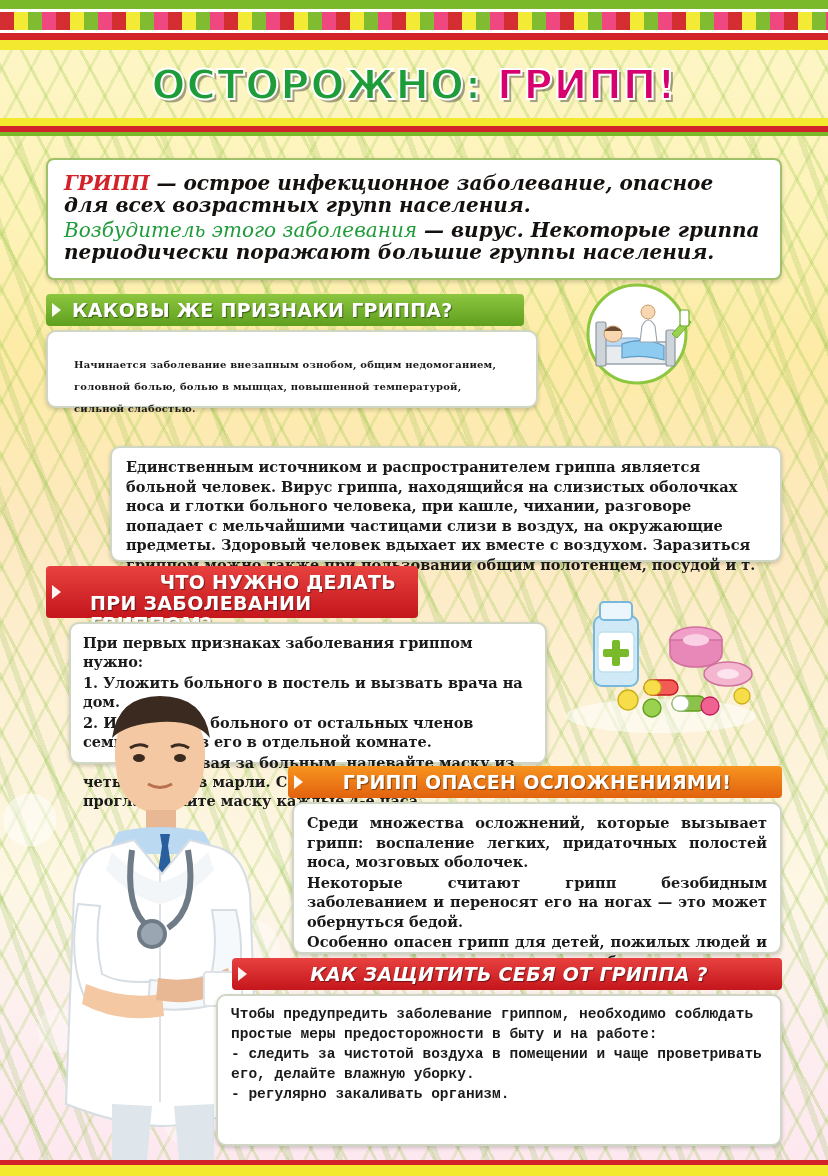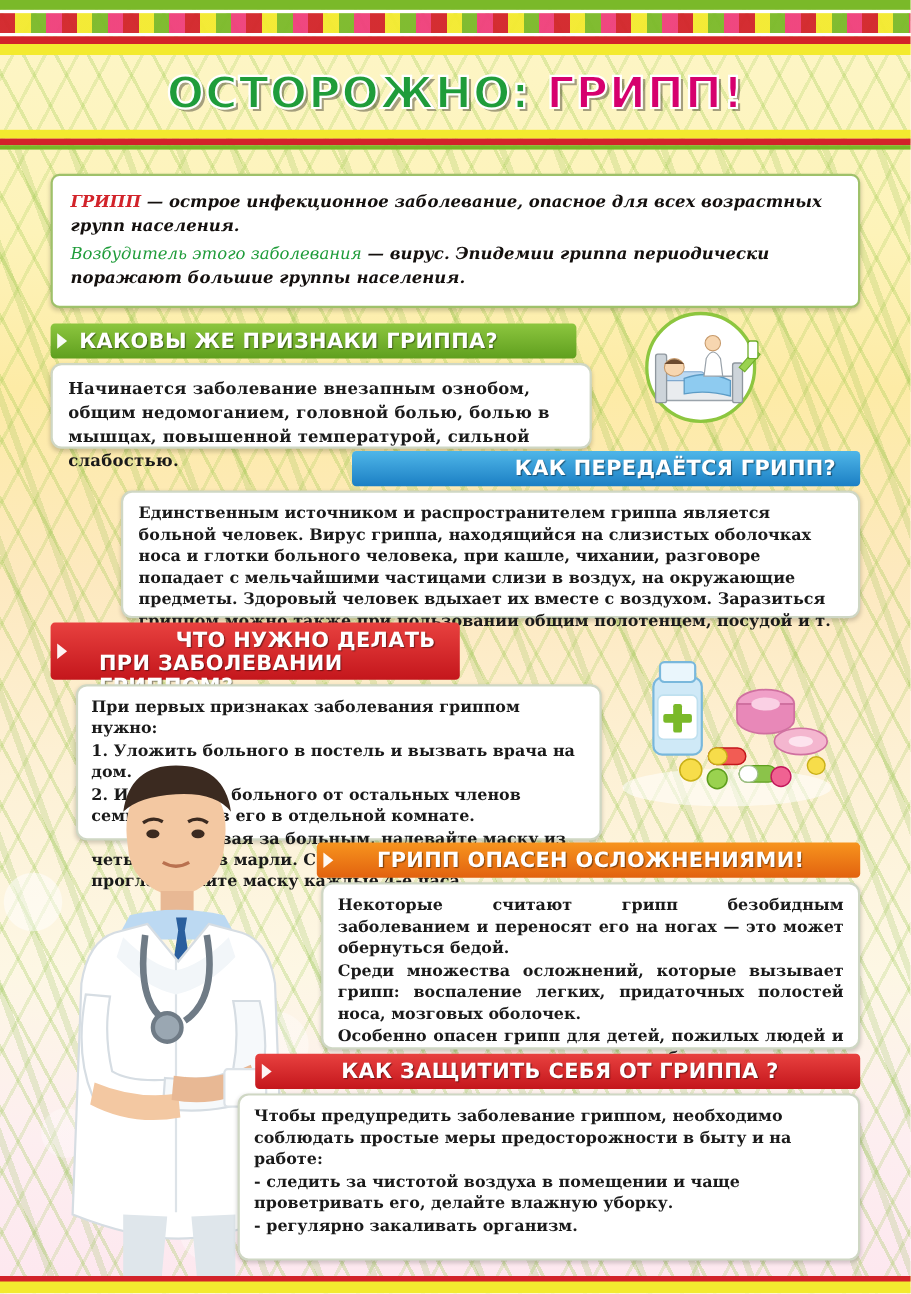--- a/index.html
+++ b/index.html
@@ -145,37 +145,37 @@
     left: 46px; top: 158px; width: 736px; height: 122px;
     border: 2px solid #9fc16a;
     border-radius: 8px;
     padding: 12px 16px;
   }
   #intro p {
     margin: 0 0 3px 0;
     font-family: "DejaVu Serif", serif;
     font-style: italic;
     font-weight: bold;
-    font-size: 15px;
+    font-size: 20px;
     line-height: 22px;
     color: #14100e;
   }
   #intro .hl-red {
     color: #d2232a;
     font-weight: bold;
   }
   #intro .hl-green {
     color: #1f9c3a;
     font-weight: normal;
   }
 
   
   #rib1 { left: 46px; top: 294px; width: 478px; height: 32px; }
   #card1 { left: 46px; top: 330px; width: 492px; height: 78px; padding: 10px 14px; }
-  #card1 p { margin: 0; font-size: 15px; line-height: 22px; font-weight: bold; letter-spacing: .2px; }
+  #card1 p { margin: 12px; font-size: 10px; line-height: 22px; font-weight: bold; letter-spacing: .2px; }
 
   .illo-bed {
     position: absolute;
     left: 552px; top: 282px; width: 170px; height: 110px;
   }
 
   
   #rib2 { left: 320px; top: 410px; width: 462px; height: 32px; justify-content: flex-end; }
   #card2 { left: 110px; top: 446px; width: 672px; height: 116px; padding: 9px 14px; }
   #card2 p { margin: 0; font-size: 14.5px; line-height: 19.5px; font-weight: bold; }
@@ -196,23 +196,23 @@
     position: absolute;
     left: 8px; top: 672px; width: 300px; height: 500px;
   }
 
   
   #rib4 { left: 288px; top: 766px; width: 494px; height: 32px; justify-content: center; }
   #card4 { left: 292px; top: 802px; width: 490px; height: 152px; padding: 9px 13px; }
   #card4 p { margin: 0 0 1px 0; font-size: 14.5px; line-height: 19.5px; font-weight: bold; text-align: justify; }
 
   
-  #rib5 { left: 232px; top: 958px; width: 550px; height: 32px; justify-content: center; }
+  #rib5 { left: 232px; top: 958px; width: 550px; height: 32px; justify-content: center; font-style: italic; }
   #card5 { left: 216px; top: 994px; width: 566px; height: 152px; padding: 9px 13px; }
-  #card5 p { margin: 0 0 1px 0; font-size: 14.5px; line-height: 19.5px; font-weight: bold; }
+  #card5 p { margin: 0 0 1px 0; font-size: 14.5px; line-height: 19.5px; font-weight: bold; font-family: Liberation Mono, monospace; }
 
   
   .bottom-band {
     position: absolute; left: 0; bottom: 0; width: 828px; height: 16px;
     background: #f3ea2f;
   }
   .bottom-band .strip {
     position: absolute; left: 0; width: 828px; height: 5px; background: #d2232a; top: 0;
   }
 </style>
@@ -242,21 +242,21 @@
     <div class="band-row band-yellow" style="top:118px;height:8px;"></div>
     <div class="band-row band-red" style="top:126px;height:6px;"></div>
     <div class="band-row band-green" style="top:132px;height:4px;"></div>
   </div>
 
   <div class="card" id="intro">
     <p>
       <span class="hl-red">ГРИПП</span><span> — острое инфекционное заболевание, опасное для всех возрастных групп населения.</span>
     </p>
     <p>
-      <span class="hl-green">Возбудитель этого заболевания</span><span> — вирус. Эпидемии гриппа периодически поражают большие группы населения.</span>
+      <span class="hl-green">Возбудитель этого заболевания</span><span> — вирус. Некоторые гриппа периодически поражают большие группы населения.</span>
     </p>
   </div>
 
   <div class="ribbon green" id="rib1">
     <span class="notch"></span>
     <span>КАКОВЫ ЖЕ ПРИЗНАКИ ГРИППА?</span>
   </div>
   <div class="card body-text" id="card1">
     <p>Начинается заболевание внезапным ознобом, общим недомоганием, головной болью, болью в мышцах, повышенной температурой, сильной слабостью.</p>
   </div>
@@ -273,23 +273,20 @@
         <path d="M52 49 q9 -9 18 0 z" fill="#6b4a2f"></path>
         <path d="M70 62 q22 -8 42 2 l0 14 q-22 -6 -42 -2 z" fill="#8ecbf0" stroke="#5c9cc6" stroke-width="1.2"></path>
         <path d="M120 52 l14 -16 l5 4 l-14 16 z" fill="#9ad24f" stroke="#6fae2a" stroke-width="1"></path>
         <rect x="128" y="28" width="9" height="16" rx="2" fill="#ffffff" stroke="#6fae2a" stroke-width="1.2"></rect>
         <circle cx="96" cy="30" r="7" fill="#f7d6b0" stroke="#c79a6b" stroke-width="1"></circle>
         <path d="M90 44 q6 -12 13 0 l2 16 l-17 0 z" fill="#ffffff" stroke="#9aa3ab" stroke-width="1.1"></path>
       </g>
     </svg>
   </div>
 
-  <div class="ribbon blue" id="rib2">
-    <span>КАК ПЕРЕДАЁТСЯ ГРИПП?</span>
-  </div>
   <div class="card body-text" id="card2">
     <p>Единственным источником и распространителем гриппа является больной человек. Вирус гриппа, находящийся на слизистых оболочках носа и глотки больного человека, при кашле, чихании, разговоре попадает с мельчайшими частицами слизи в воздух, на окружающие предметы. Здоровый человек вдыхает их вместе с воздухом. Заразиться гриппом можно также при пользовании общим полотенцем, посудой и т. д.</p>
   </div>
 
   <div class="ribbon red two-line" id="rib3">
     <span class="notch"></span>
     <div style="padding-left:4px;text-align:right;">ЧТО НУЖНО ДЕЛАТЬ</div>
     <div style="padding-left:18px;">ПРИ ЗАБОЛЕВАНИИ ГРИППОМ?</div>
   </div>
   <div class="card body-text" id="card3">
@@ -368,22 +365,22 @@
       <path d="M104 432 l0 68 l34 0 l6 -66 z" fill="#dfe6eb"></path>
       <path d="M166 434 l6 66 l34 0 l0 -68 z" fill="#dfe6eb"></path>
     </svg>
   </div>
 
   <div class="ribbon orange" id="rib4">
     <span class="notch"></span>
     <span>ГРИПП  ОПАСЕН ОСЛОЖНЕНИЯМИ!</span>
   </div>
   <div class="card body-text" id="card4">
+    <p>Среди множества осложнений, которые вызывает грипп: воспаление легких, придаточных полостей носа, мозговых оболочек.</p>
     <p>Некоторые считают грипп безобидным заболеванием и переносят его на ногах — это может обернуться бедой.</p>
-    <p>Среди множества осложнений, которые вызывает грипп: воспаление легких, придаточных полостей носа, мозговых оболочек.</p>
     <p>Особенно опасен грипп для детей, пожилых людей и лиц, страдающих хроническими заболеваниями.</p>
   </div>
 
   <div class="ribbon red2" id="rib5">
     <span class="notch"></span>
     <span>КАК ЗАЩИТИТЬ СЕБЯ ОТ ГРИППА ?</span>
   </div>
   <div class="card body-text" id="card5">
     <p>Чтобы предупредить заболевание гриппом, необходимо соблюдать простые меры предосторожности в быту и на работе:</p>
     <p>- следить за чистотой воздуха в помещении и чаще проветривать его, делайте влажную уборку.</p>

